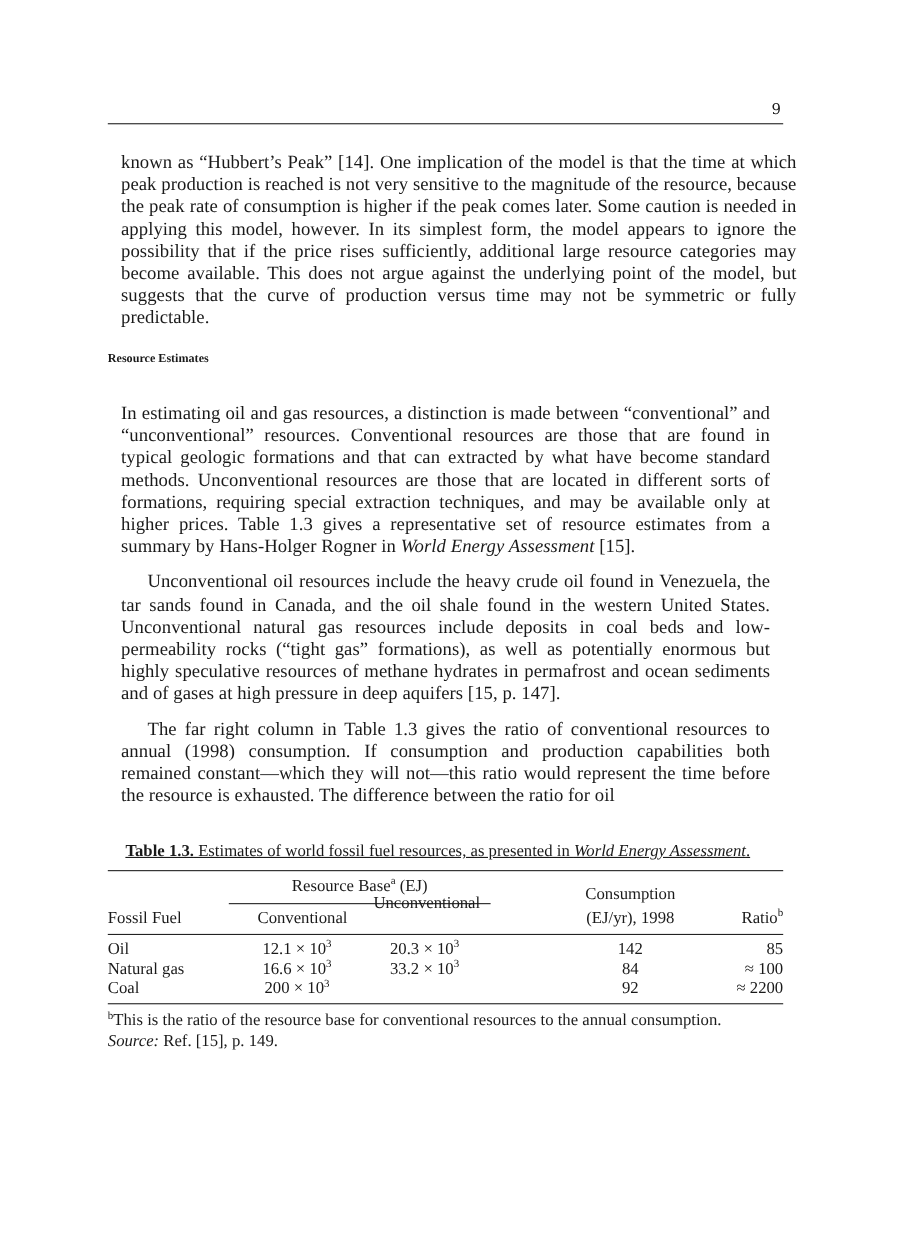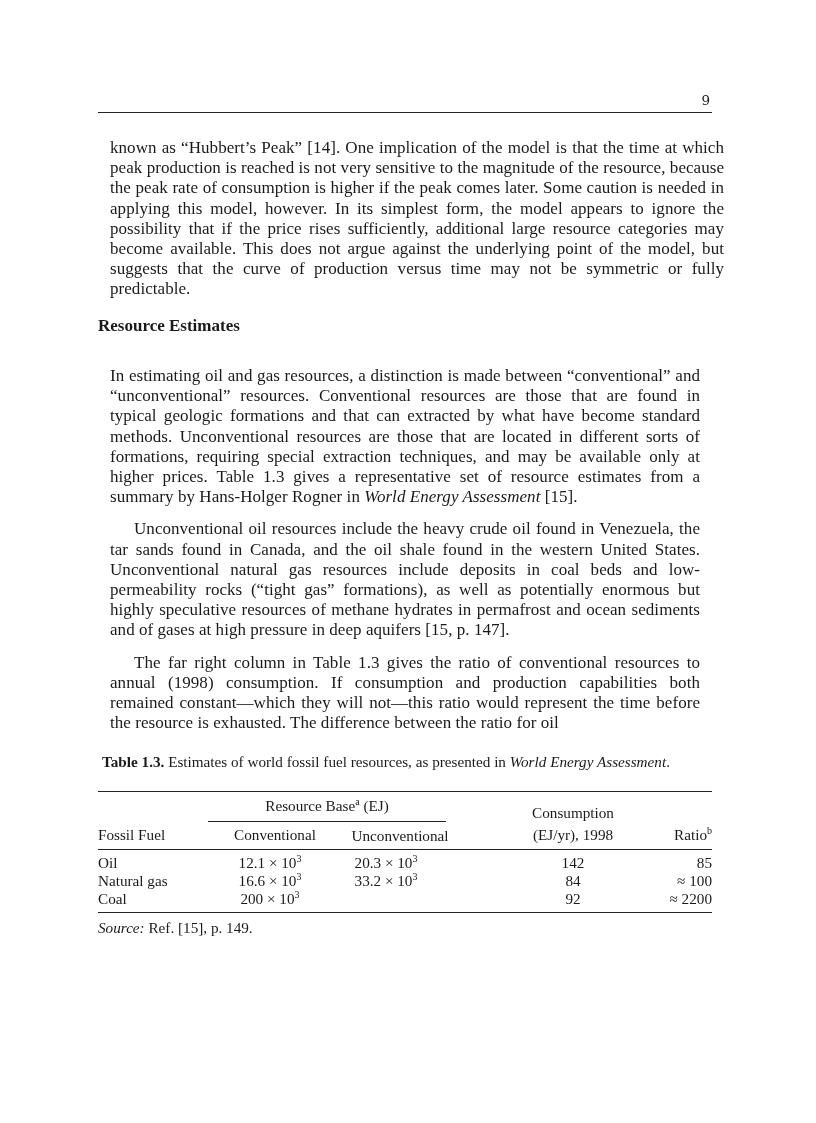--- a/index.html
+++ b/index.html
@@ -18,27 +18,27 @@
     .running-head .pageno { position: absolute; right: 2px; top: 0; }
     .body-text {
       font-family: "Liberation Serif", "DejaVu Serif", serif;
       font-size: 17px; line-height: 20.2px; text-align: justify;
       margin: 12px; letter-spacing: 0.05px;
     }
     .p1 { position: absolute; top: 126px; left: 0; width: 614px; }
     .heading {
       position: absolute; top: 316px; left: 0; margin: 0;
       font-family: "Liberation Serif", "DejaVu Serif", serif;
-      font-weight: bold; font-size: 17px; line-height: 20px;
+      font-weight: bold; font-size: 11px; line-height: 20px;
     }
     .p2 { position: absolute; top: 354px; left: 0; width: 614px; }
     .indent { text-indent: 24px; }
     .table-block { position: absolute; top: 748px; left: 0; width: 614px;
       font-family: "Liberation Serif", "DejaVu Serif", serif; }
-    .caption { font-size: 15.2px; line-height: 19px; margin: 4px; text-align: justify; }
+    .caption { font-size: 15.2px; line-height: 19px; margin: 16px; text-align: justify; text-decoration: underline; }
     .caption b { font-weight: bold; }
     .rule { position: absolute; left: 0; width: 614px; height: 0; border-top: 1px solid #222; }
     .cell { position: absolute; font-size: 15.2px; line-height: 18px; white-space: nowrap; }
     .c-center { transform: translateX(-50%); }
     .c-right { text-align: right; }
     sup { font-size: 10px; line-height: 0; vertical-align: 6px; }
     .notes { position: absolute; top: 170px; left: 0; width: 614px; font-size: 15.2px; line-height: 19.2px; }
     .notes p { margin: 0; text-align: justify; }
     i { font-style: italic; }
   </style>
@@ -64,21 +64,21 @@
   <div class="table-block">
     <p class="caption"><b>Table 1.3.</b><span> Estimates of world fossil fuel resources, as presented in </span><i>World Energy Assessment</i><span>.</span></p>
 
     <div class="rule" style="top:43px;"></div>
 
     <div class="cell c-center" style="left:229px; top:49px;"><span>Resource Base</span><sup>a</sup><span> (EJ)</span></div>
     <div class="rule" style="top:73px; left:110px; width:238px;"></div>
 
     <div class="cell" style="left:0; top:78px;">Fossil Fuel</div>
     <div class="cell c-center" style="left:177px; top:78px;">Conventional</div>
-    <div class="cell c-center" style="left:290px; top:79px;margin-left:12px;">Unconventional</div>
+    <div class="cell c-center" style="left:290px; top:64px;">Unconventional</div>
     <div class="cell c-center" style="left:475px; top:56px;">Consumption</div>
     <div class="cell c-center" style="left:475px; top:78px;">(EJ/yr), 1998</div>
     <div class="cell c-right" style="right:0; top:78px;"><span>Ratio</span><sup>b</sup></div>
 
     <div class="rule" style="top:101px;"></div>
 
     <div>
       <div class="cell" style="left:0; top:106px;">Oil</div>
       <div class="cell c-center" style="left:172px; top:106px;"><span>12.1 × 10</span><sup>3</sup></div>
       <div class="cell c-center" style="left:288px; top:106px;"><span>20.3 × 10</span><sup>3</sup></div>
@@ -96,17 +96,18 @@
       <div class="cell" style="left:0; top:142px;">Coal</div>
       <div class="cell c-center" style="left:172px; top:142px;"><span>200 × 10</span><sup>3</sup></div>
       <div class="cell c-center" style="left:288px; top:142px;"><span></span><sup></sup></div>
       <div class="cell c-center" style="left:475px; top:142px;">92</div>
       <div class="cell c-right" style="right:0; top:142px;">≈ 2200</div>
     </div>
 
     <div class="rule" style="top:164px;"></div>
 
     <div class="notes">
+      <p><sup>b</sup><span>This is the ratio of the resource base for conventional resources to the annual consumption.</span></p>
       <p><i>Source:</i><span> Ref. [15], p. 149.</span></p>
     </div>
   </div>
 
 </div>
 
 </body></html>

